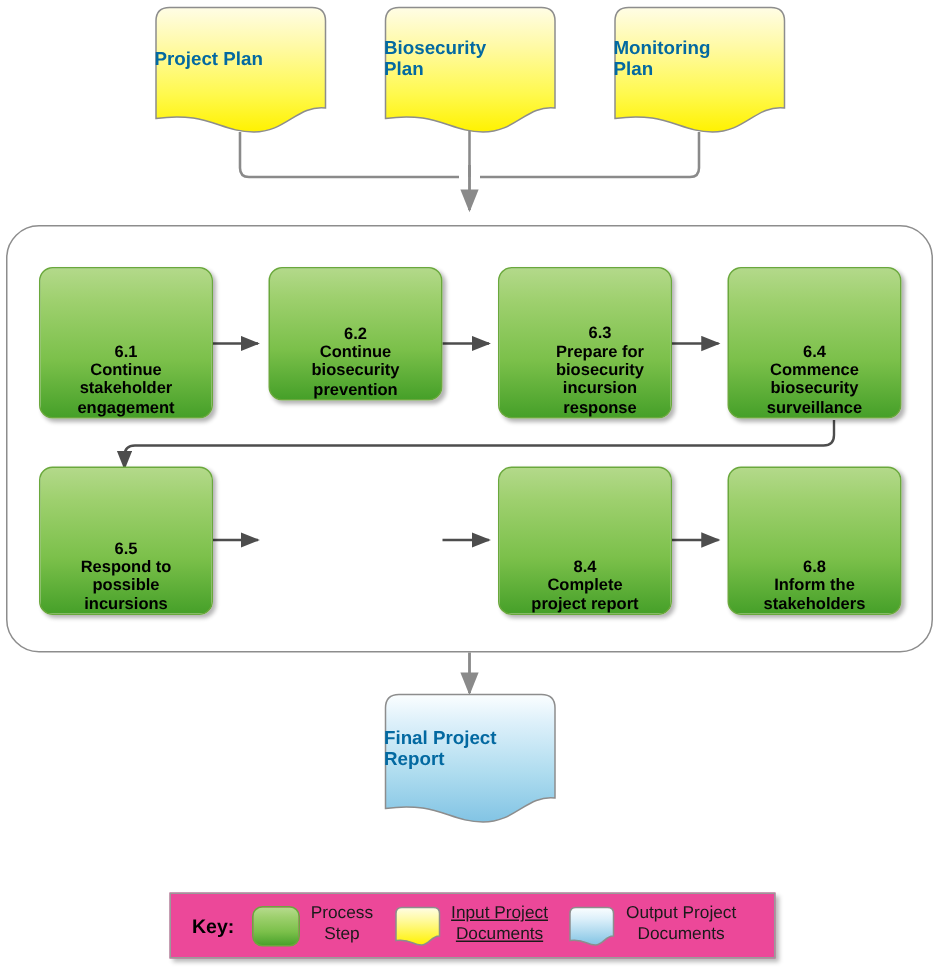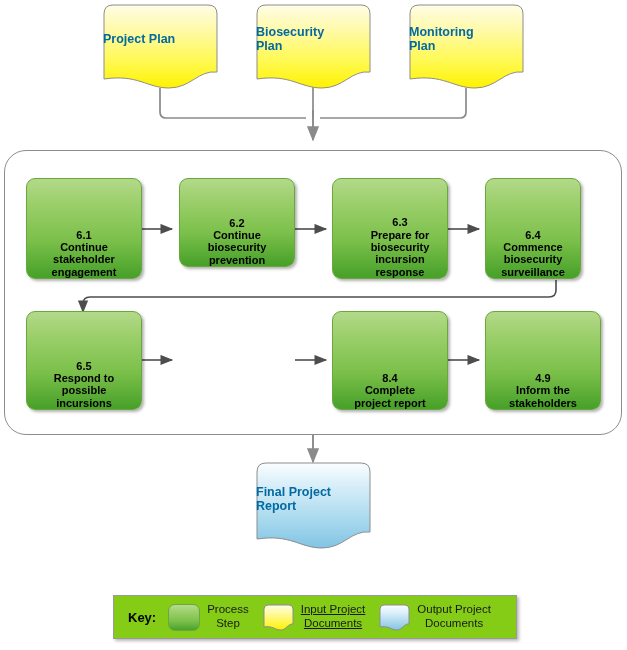--- a/index.html
+++ b/index.html
@@ -79,21 +79,21 @@
   }
 
   
   #legend {
     position: absolute;
     left: 113px;
     top: 595px;
     width: 404px;
     height: 44px;
     box-sizing: border-box;
-    background: #84cc16;
+    background: #ec4899;
     border: 1.2px solid #9a9a9a;
     box-shadow: 2px 2px 3px rgba(0,0,0,0.28);
     display: flex;
     align-items: center;
     z-index: 8;
   }
   #legend .key-label {
     font-size: 13px;
     font-weight: bold;
     color: #000;
@@ -243,40 +243,40 @@
 biosecurity
 prevention</span>
   </div>
   <div class="node step" style="left:332px; top:178px; width:116px; height:101px;padding-left:20px;">
     <span class="txt" style="white-space: pre-line;">6.3
 Prepare for
 biosecurity
 incursion
 response</span>
   </div>
-  <div class="node step" style="left:485px; top:178px; width:96px; height:101px;">
+  <div class="node step" style="left:485px; top:178px; width:116px; height:101px;">
     <span class="txt" style="white-space: pre-line;">6.4
 Commence
 biosecurity
 surveillance</span>
   </div>
 
   <div class="node step" style="left:26px; top:311px; width:116px; height:99px;">
     <span class="txt" style="white-space: pre-line;">6.5
 Respond to
 possible
 incursions</span>
   </div>
   <div class="node step" style="left:332px; top:311px; width:116px; height:99px;">
     <span class="txt" style="white-space: pre-line;">8.4
 Complete
 project report</span>
   </div>
   <div class="node step" style="left:485px; top:311px; width:116px; height:99px;">
-    <span class="txt" style="white-space: pre-line;">4.9
+    <span class="txt" style="white-space: pre-line;">6.8
 Inform the
 stakeholders</span>
   </div>
 
   <div class="doc" style="left:256px; top:462px; width:104px; height:88px;">
     <svg width="115" height="88" viewBox="0 0 115 88">
       <defs>
         <linearGradient id="gradBlue" x1="0" y1="0" x2="0" y2="1">
           <stop offset="0%" stop-color="#fbfeff"></stop>
           <stop offset="22%" stop-color="#ddf0fa"></stop>

